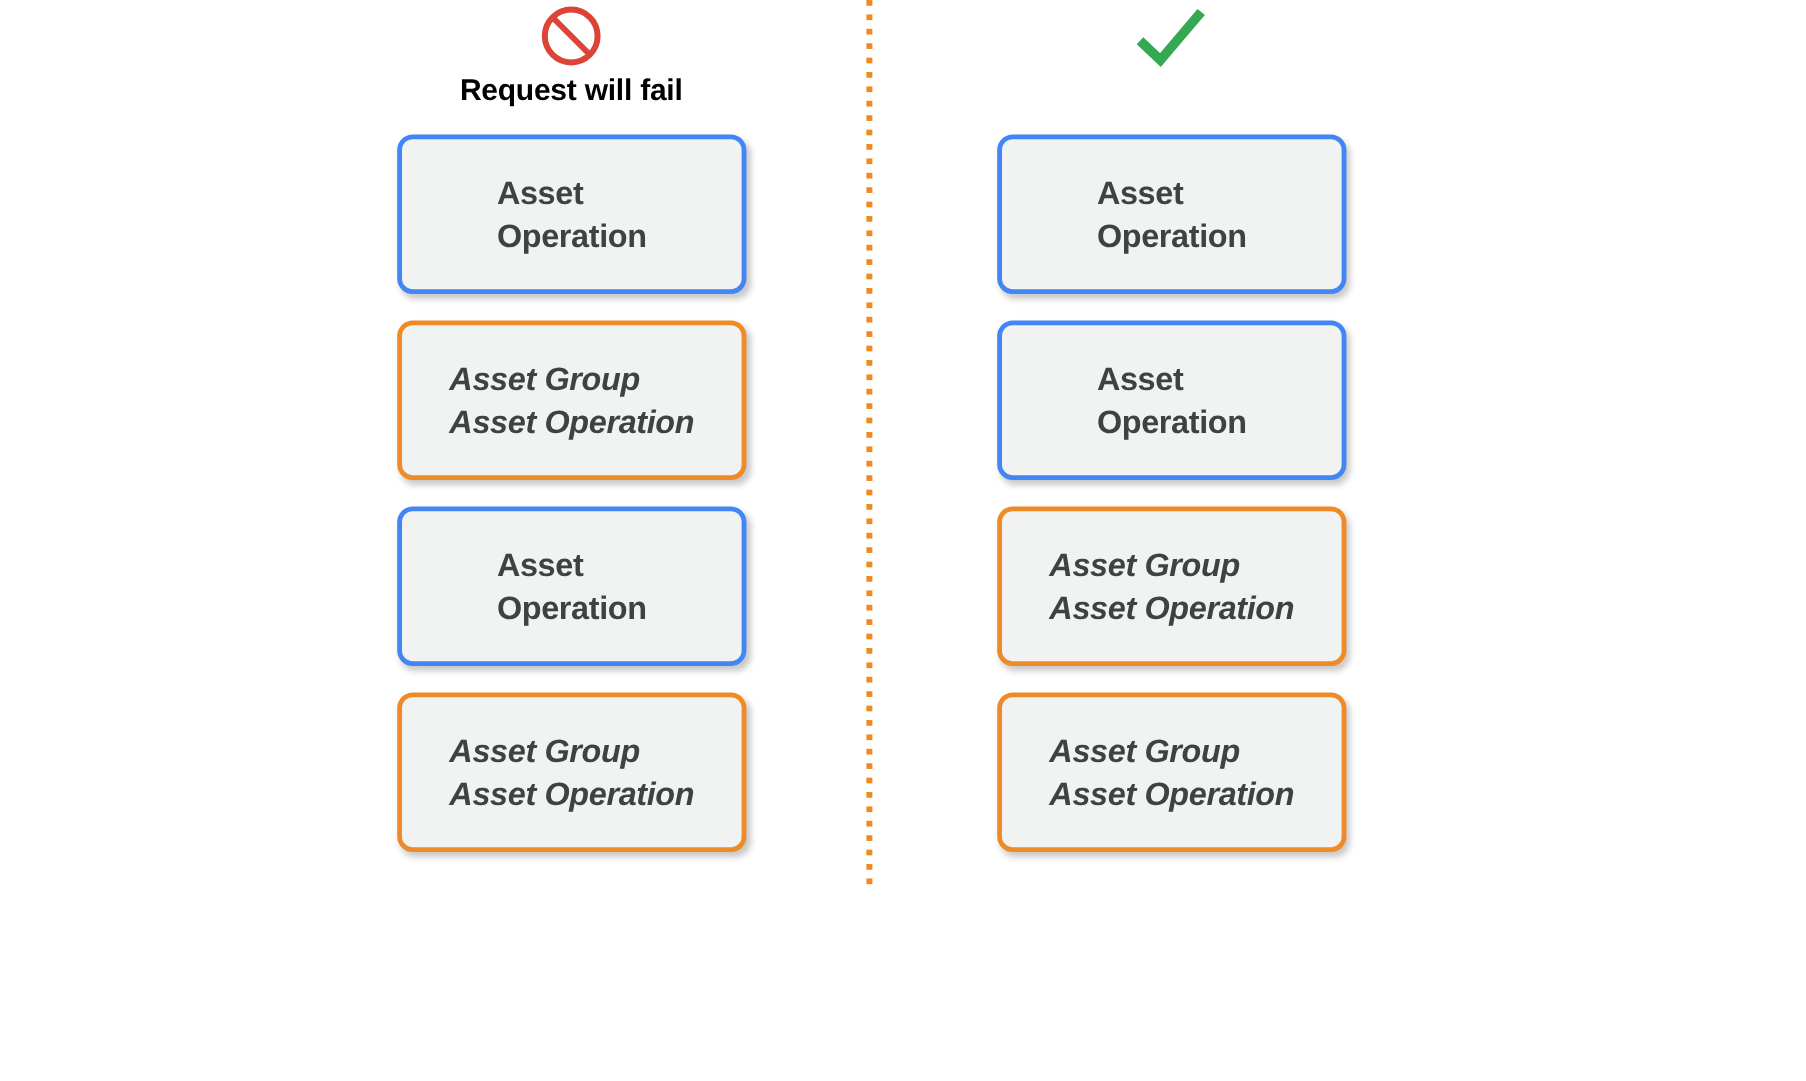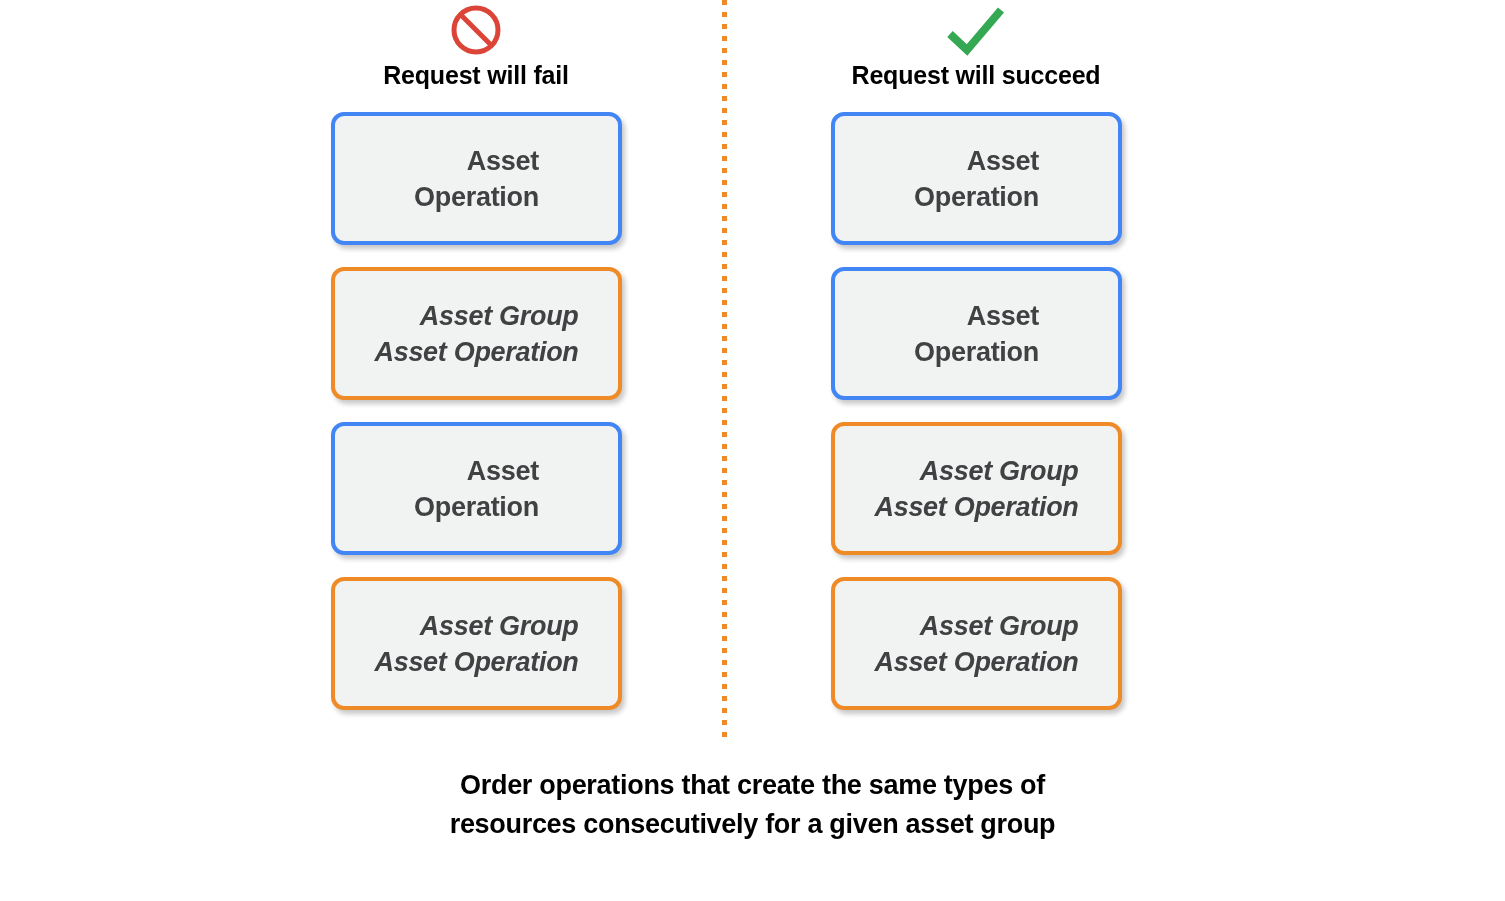--- a/index.html
+++ b/index.html
@@ -78,21 +78,21 @@
     width: 291px;
     height: 133px;
     margin-bottom: 22px;
     border-radius: 13px;
     border: 4px solid #4285f4;
     background: #f1f2f2;
     box-shadow: 3px 4px 5px rgba(0,0,0,0.22);
     display: flex;
     align-items: center;
     justify-content: center;
-    text-align: right;
+    text-align: left;
   }
   .card.blue   { border-color: #4285f4; }
   .card.orange { border-color: #ef8b26; font-style: italic; }
 
   .card-text {
     font-size: 27px;
     line-height: 36px;
     font-weight: bold;
     color: #3f4142;
     letter-spacing: -0.3px;
@@ -152,21 +152,20 @@
 
   <div class="divider"></div>
 
   <div class="column succeed">
     <div class="col-header">
       <div class="col-icon">
         <svg width="64" height="54" viewBox="0 0 64 54" aria-hidden="true">
           <polyline points="6,31 23,47 57,7" fill="none" stroke="#34a853" stroke-width="8" stroke-linecap="butt" stroke-linejoin="miter"></polyline>
         </svg>
       </div>
-      <div class="col-title">Request will succeed</div>
     </div>
 
     <div class="card-stack">
       <div class="card blue">
         <span class="card-text">Asset
 Operation</span>
       </div>
       <div class="card blue">
         <span class="card-text">Asset
 Operation</span>
@@ -175,16 +174,14 @@
         <span class="card-text">Asset Group
 Asset Operation</span>
       </div>
       <div class="card orange">
         <span class="card-text">Asset Group
 Asset Operation</span>
       </div>
     </div>
   </div>
 
-  <div class="caption">Order operations that create the same types of
-resources consecutively for a given asset group</div>
 
 </div>
 
 </body></html>

